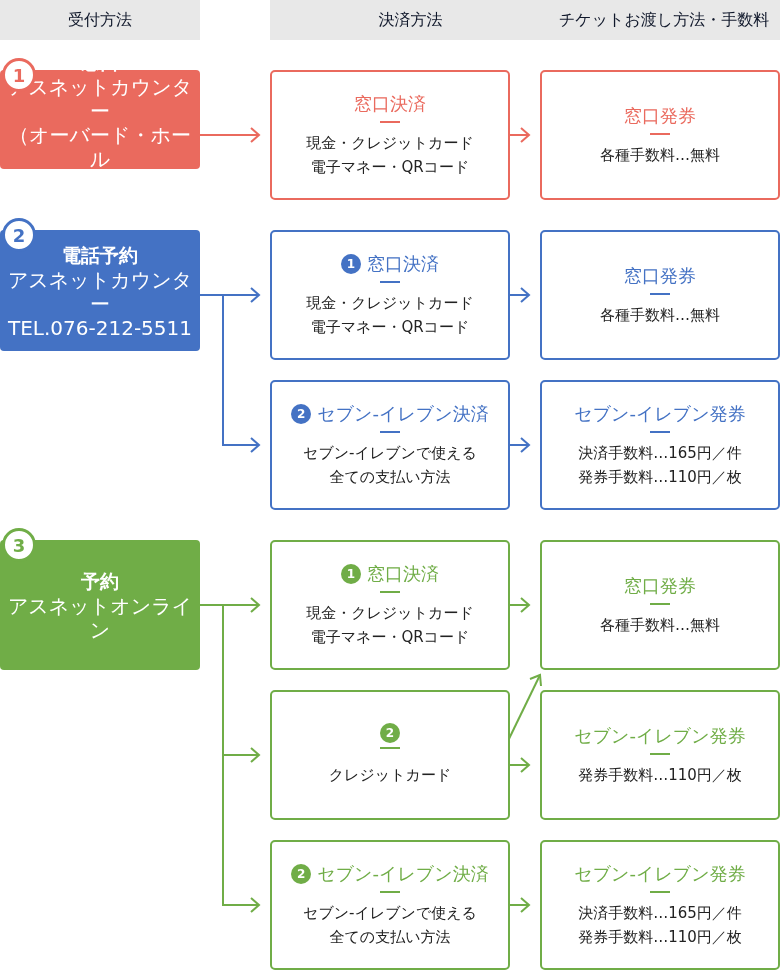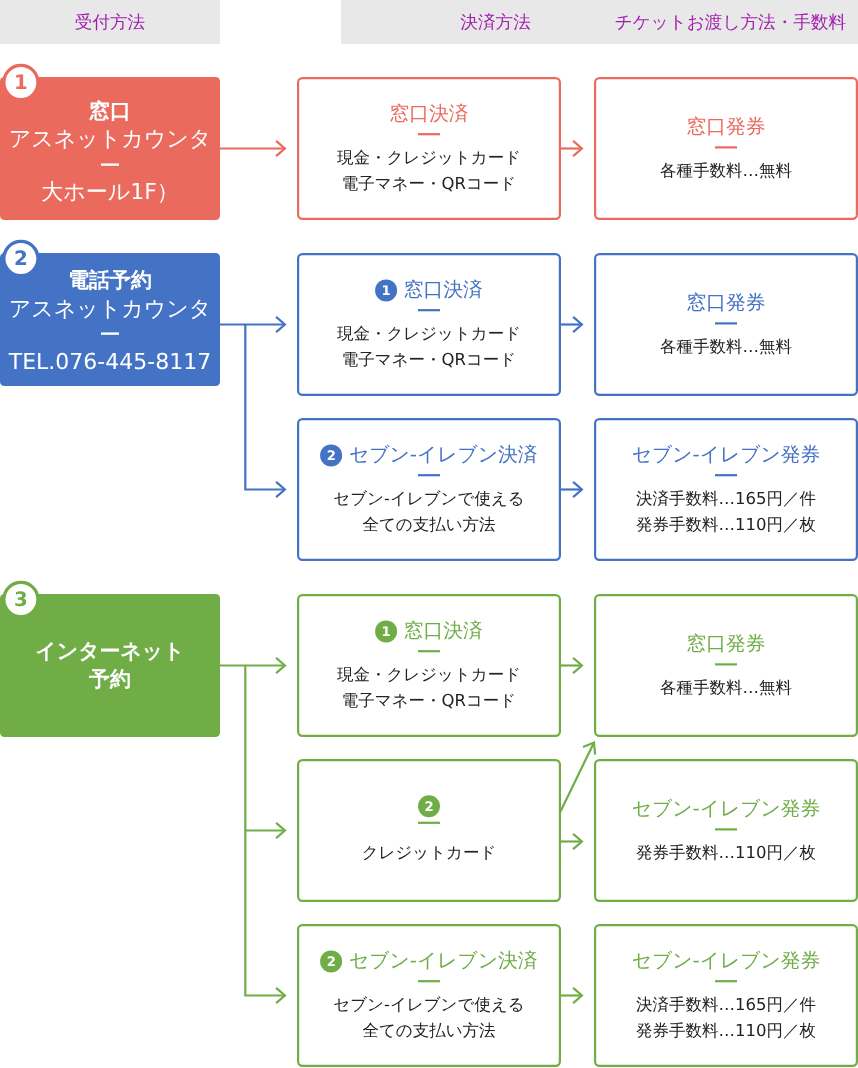--- a/index.html
+++ b/index.html
@@ -1,36 +1,36 @@
 <!DOCTYPE html>
 <html><head>
 <meta charset="utf-8">
 <style>
   html,body{margin:0;padding:0;background:#fff;}
   body{width:780px;height:971px;position:relative;overflow:hidden;font-family:"DejaVu Sans","Liberation Sans",sans-serif;color:#222;}
-  .hdr{position:absolute;top:0;height:40px;background:#e8e8e8;display:flex;align-items:center;justify-content:center;font-size:16px;color:#a21caf;}
+  .hdr{position:absolute;top:0;height:40px;background:#e8e8e8;display:flex;align-items:center;justify-content:center;font-size:16px;color:#0f172a;}
   .src{position:absolute;left:0;width:200px;border-radius:4px;color:#fff;text-align:center;box-sizing:border-box;display:flex;flex-direction:column;align-items:center;justify-content:center;}
   .src .t{font-weight:bold;font-size:19px;line-height:26px;}
   .src .s{font-size:20px;line-height:24px;}
   .num{position:absolute;width:34px;height:34px;border-radius:50%;background:#fff;border:3px solid;box-sizing:border-box;font-weight:bold;font-size:18px;display:flex;align-items:center;justify-content:center;}
   .box{position:absolute;border:2px solid;border-radius:5px;background:#fff;box-sizing:border-box;text-align:center;display:flex;flex-direction:column;align-items:center;justify-content:center;}
   .box .bt{font-size:18px;line-height:26px;display:flex;align-items:center;gap:6px;}
   .box .dash{width:20px;height:2px;margin:4px 0 8px;}
   .box .bd{font-size:15px;line-height:24px;color:#222;}
   .circ{width:20px;height:20px;border-radius:50%;color:#fff;font-size:12px;font-weight:bold;display:inline-flex;align-items:center;justify-content:center;}
   svg.lines{position:absolute;left:0;top:0;}
   .red{--c:#ea6a5e;} .blue{--c:#4472c4;} .green{--c:#70ad47;}
   .src{background:var(--c);} .num{border-color:var(--c);color:var(--c);}
   .box{border-color:var(--c);} .box .bt{color:var(--c);} .box .dash{background:var(--c);} .circ{background:var(--c);}
 </style>
 </head>
 <body>
 
 <div class="hdr" style="left:0;width:200px;">受付方法</div>
-<div class="hdr" style="left:270px;width:281px;margin-left:40px;">決済方法</div>
+<div class="hdr" style="left:270px;width:281px;">決済方法</div>
 <div class="hdr" style="left:540px;width:248px;">チケットお渡し方法・手数料</div>
 
 <svg class="lines" width="780" height="971">
   <defs>
     <marker id="ar" markerWidth="10" markerHeight="12" refX="9" refY="6" orient="auto" markerUnits="userSpaceOnUse">
       <path d="M1,1 L9,6 L1,11" fill="none" stroke="context-stroke" stroke-width="2"></path>
     </marker>
   </defs>
 
   <g stroke="#ea6a5e" stroke-width="2" fill="none">
@@ -63,23 +63,24 @@
     <path d="M506,745 L540,675"></path>
       <path d="M530,679 L540,675 L541,686"></path>
     <path d="M510,765 H529"></path>
       <path d="M521,758 L529,765 L521,772"></path>
     <path d="M510,905 H529"></path>
       <path d="M521,898 L529,905 L521,912"></path>
   </g>
 </svg>
 
 <div class="red">
-  <div class="src" style="top:70px;height:130px;padding-top:4px;">
+  <div class="src" style="top:70px;height:99px;padding-top:4px;">
     <div class="t">窓口</div>
     <div class="s">アスネットカウンター</div>
+    <div class="s">（オーバード・ホール</div>
     <div class="s">大ホール1F）</div>
   </div>
   <div class="num" style="left:2px;top:58px;">1</div>
 
   <div class="box" style="left:270px;top:70px;width:240px;height:130px;">
     <div class="bt">
         <span>窓口決済</span>
       </div>
     <div class="dash"></div>
     <div class="bd">現金・クレジットカード</div>
@@ -92,21 +93,21 @@
       </div>
     <div class="dash"></div>
     <div class="bd">各種手数料…無料</div>
   </div>
 </div>
 
 <div class="blue">
   <div class="src" style="top:230px;height:121px;">
     <div class="t">電話予約</div>
     <div class="s">アスネットカウンター</div>
-    <div class="s">TEL.076-445-8117</div>
+    <div class="s">TEL.076-212-5511</div>
   </div>
   <div class="num" style="left:2px;top:218px;">2</div>
 
   <div class="box" style="left:270px;top:230px;width:240px;height:130px;">
     <div class="bt">
         <span class="circ">1</span>
         <span>窓口決済</span>
       </div>
     <div class="dash"></div>
     <div class="bd">現金・クレジットカード</div>
@@ -134,22 +135,22 @@
         <span>セブン-イレブン発券</span>
       </div>
     <div class="dash"></div>
     <div class="bd">決済手数料…165円／件</div>
     <div class="bd">発券手数料…110円／枚</div>
   </div>
 </div>
 
 <div class="green">
   <div class="src" style="top:540px;height:130px;">
-    <div class="t">インターネット</div>
     <div class="t">予約</div>
+    <div class="s">アスネットオンライン</div>
   </div>
   <div class="num" style="left:2px;top:528px;">3</div>
 
   <div class="box" style="left:270px;top:540px;width:240px;height:130px;">
     <div class="bt">
         <span class="circ">1</span>
         <span>窓口決済</span>
       </div>
     <div class="dash"></div>
     <div class="bd">現金・クレジットカード</div>

